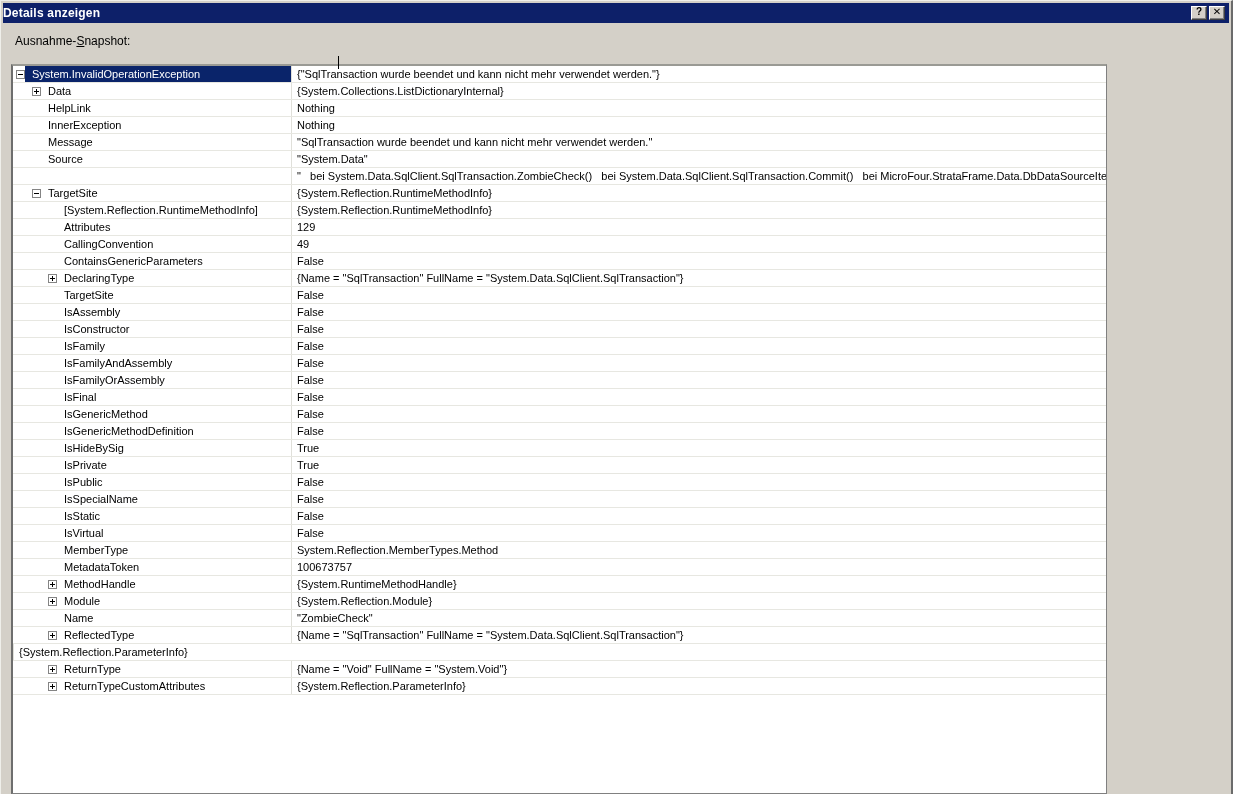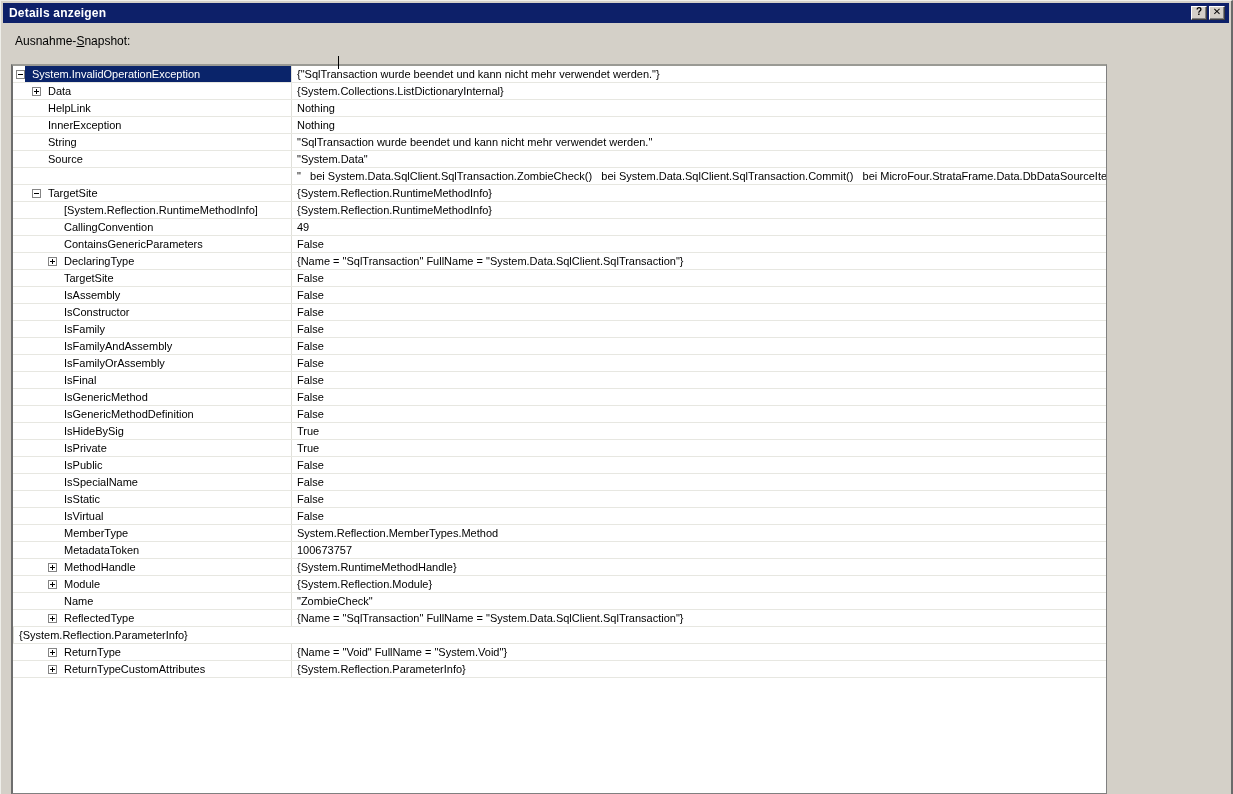--- a/index.html
+++ b/index.html
@@ -19,21 +19,21 @@
     position:absolute;inset:0;
     background:var(--dialog-bg);
     border-top:1px solid #efefea;
     border-left:1px solid #efefea;
     border-right:2px solid #6b6b6b;
   }
   .titlebar{
     position:absolute;top:2px;left:2px;right:2px;height:20px;
     background:var(--titlebar-bg);
     display:flex;align-items:center;
-    padding-left:6px;
+    padding-left:0;
   }
   .titlebar .title{
     color:#ffffff;font-size:12px;font-weight:bold;letter-spacing:.2px;
   }
   .titlebar-buttons{
     position:absolute;right:4px;top:3px;display:flex;gap:2px;
   }
   .tb-btn{
     width:16px;height:14px;
     background:#d4d0c8;
@@ -148,21 +148,21 @@
           <span class="indent" style="width: 19px;"></span>
           <span class="expand-spacer"></span>
           <span class="label-wrap"><span class="label">InnerException</span></span>
         </div>
         <div class="value-cell">Nothing</div>
       </div>
       <div class="row">
         <div class="name-cell">
           <span class="indent" style="width: 19px;"></span>
           <span class="expand-spacer"></span>
-          <span class="label-wrap"><span class="label">String</span></span>
+          <span class="label-wrap"><span class="label">Message</span></span>
         </div>
         <div class="value-cell">"SqlTransaction wurde beendet und kann nicht mehr verwendet werden."</div>
       </div>
       <div class="row">
         <div class="name-cell">
           <span class="indent" style="width: 19px;"></span>
           <span class="expand-spacer"></span>
           <span class="label-wrap"><span class="label">Source</span></span>
         </div>
         <div class="value-cell">"System.Data"</div>
@@ -187,20 +187,28 @@
           <span class="indent" style="width: 35px;"></span>
           <span class="expand-spacer"></span>
           <span class="label-wrap"><span class="label">[System.Reflection.RuntimeMethodInfo]</span></span>
         </div>
         <div class="value-cell">{System.Reflection.RuntimeMethodInfo}</div>
       </div>
       <div class="row">
         <div class="name-cell">
           <span class="indent" style="width: 35px;"></span>
           <span class="expand-spacer"></span>
+          <span class="label-wrap"><span class="label">Attributes</span></span>
+        </div>
+        <div class="value-cell">129</div>
+      </div>
+      <div class="row">
+        <div class="name-cell">
+          <span class="indent" style="width: 35px;"></span>
+          <span class="expand-spacer"></span>
           <span class="label-wrap"><span class="label">CallingConvention</span></span>
         </div>
         <div class="value-cell">49</div>
       </div>
       <div class="row">
         <div class="name-cell">
           <span class="indent" style="width: 35px;"></span>
           <span class="expand-spacer"></span>
           <span class="label-wrap"><span class="label">ContainsGenericParameters</span></span>
         </div>

